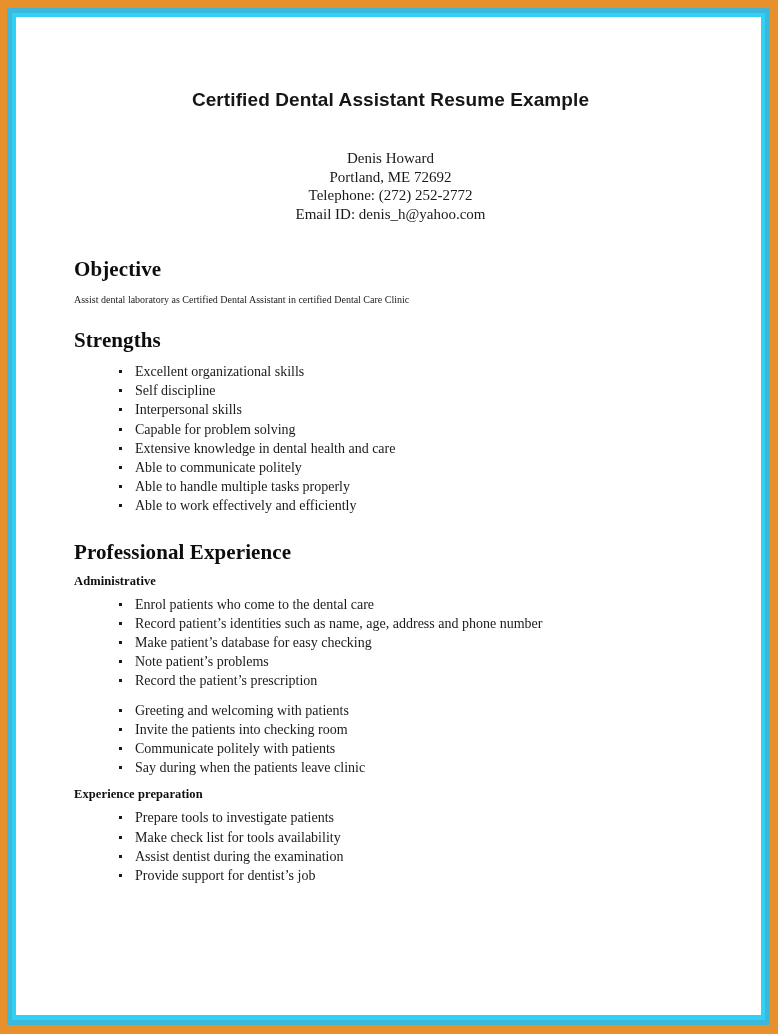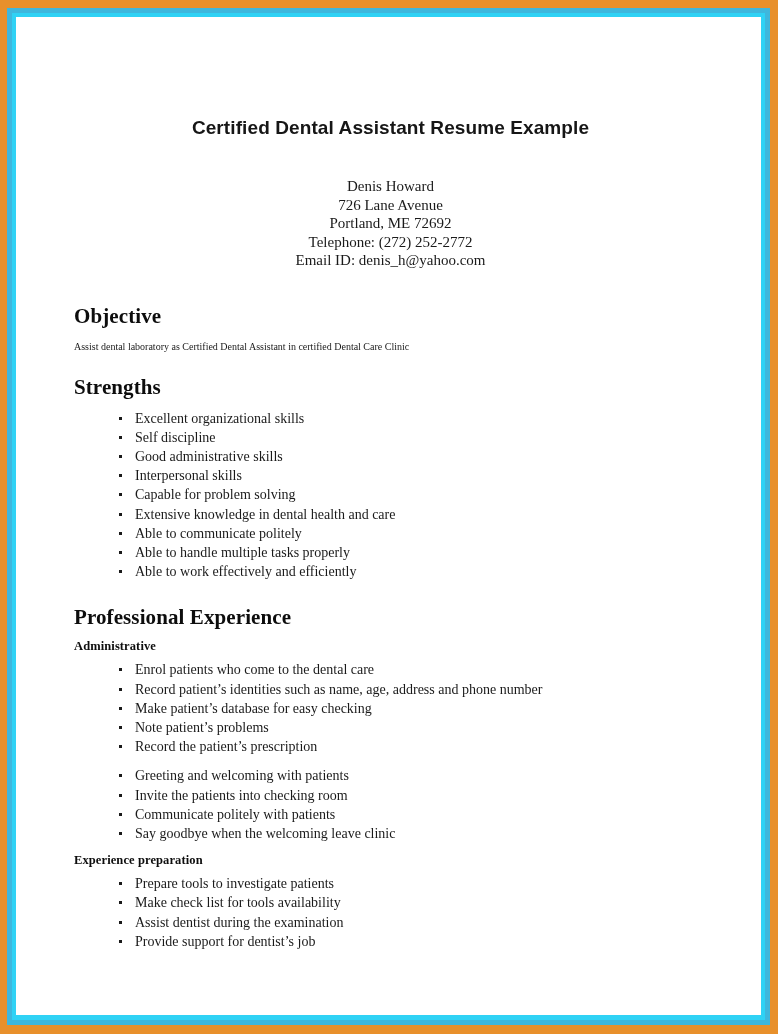--- a/index.html
+++ b/index.html
@@ -48,21 +48,20 @@
     height: 100%;
     background: #ffffff;
     overflow: hidden;
   }
 
   
   .doc {
     box-sizing: border-box;
     padding: 72px 60px 0 58px;
     color: #111111;
-    margin-top: 28px;
   }
 
   .doc-title {
     text-align: center;
     font-family: "Liberation Sans", "DejaVu Sans", sans-serif;
     font-weight: bold;
     font-size: 19px;
     letter-spacing: 0.1px;
     color: #161616;
     margin: 0 0 38px 0;
@@ -137,39 +136,37 @@
 
 <div class="frame-orange">
   <div class="frame-cyan">
     <div class="page">
       <div class="doc">
 
         <h1 class="doc-title">Certified Dental Assistant Resume Example</h1>
 
         <div class="contact-block">
           <span class="contact-line">Denis Howard</span>
-          <span class="contact-line">726 Lane Avenue</span>
           <span class="contact-line">Portland, ME 72692</span>
           <span class="contact-line">Telephone: (272) 252-2772</span>
           <span class="contact-line">Email ID: denis_h@yahoo.com</span>
         </div>
 
         <div class="section">
           <h2 class="section-heading">Objective</h2>
           <p class="section-body">Assist dental laboratory as Certified Dental Assistant in certified Dental Care Clinic</p>
         </div>
 
         <div class="gap-after-objective"></div>
 
         <div class="section">
           <h2 class="section-heading">Strengths</h2>
           <ul class="bullets">
               <li>Excellent organizational skills</li>
               <li>Self discipline</li>
-              <li>Good administrative skills</li>
               <li>Interpersonal skills</li>
               <li>Capable for problem solving</li>
               <li>Extensive knowledge in dental health and care</li>
               <li>Able to communicate politely</li>
               <li>Able to handle multiple tasks properly</li>
               <li>Able to work effectively and efficiently</li>
             </ul>
         </div>
 
         <div class="gap-after-strengths"></div>
@@ -183,21 +180,21 @@
                 <li>Record patient’s identities such as name, age, address and phone number</li>
                 <li>Make patient’s database for easy checking</li>
                 <li>Note patient’s problems</li>
                 <li>Record the patient’s prescription</li>
               </ul>
               <div class="gap-sub-small"></div>
               <ul class="bullets">
                 <li>Greeting and welcoming with patients</li>
                 <li>Invite the patients into checking room</li>
                 <li>Communicate politely with patients</li>
-                <li>Say goodbye when the welcoming leave clinic</li>
+                <li>Say during when the patients leave clinic</li>
               </ul>
               <div class="gap-sub-small"></div>
               <div class="sub-heading">Experience preparation</div>
               <ul class="bullets">
                 <li>Prepare tools to investigate patients</li>
                 <li>Make check list for tools availability</li>
                 <li>Assist dentist during the examination</li>
                 <li>Provide support for dentist’s job</li>
               </ul>
             </div>

